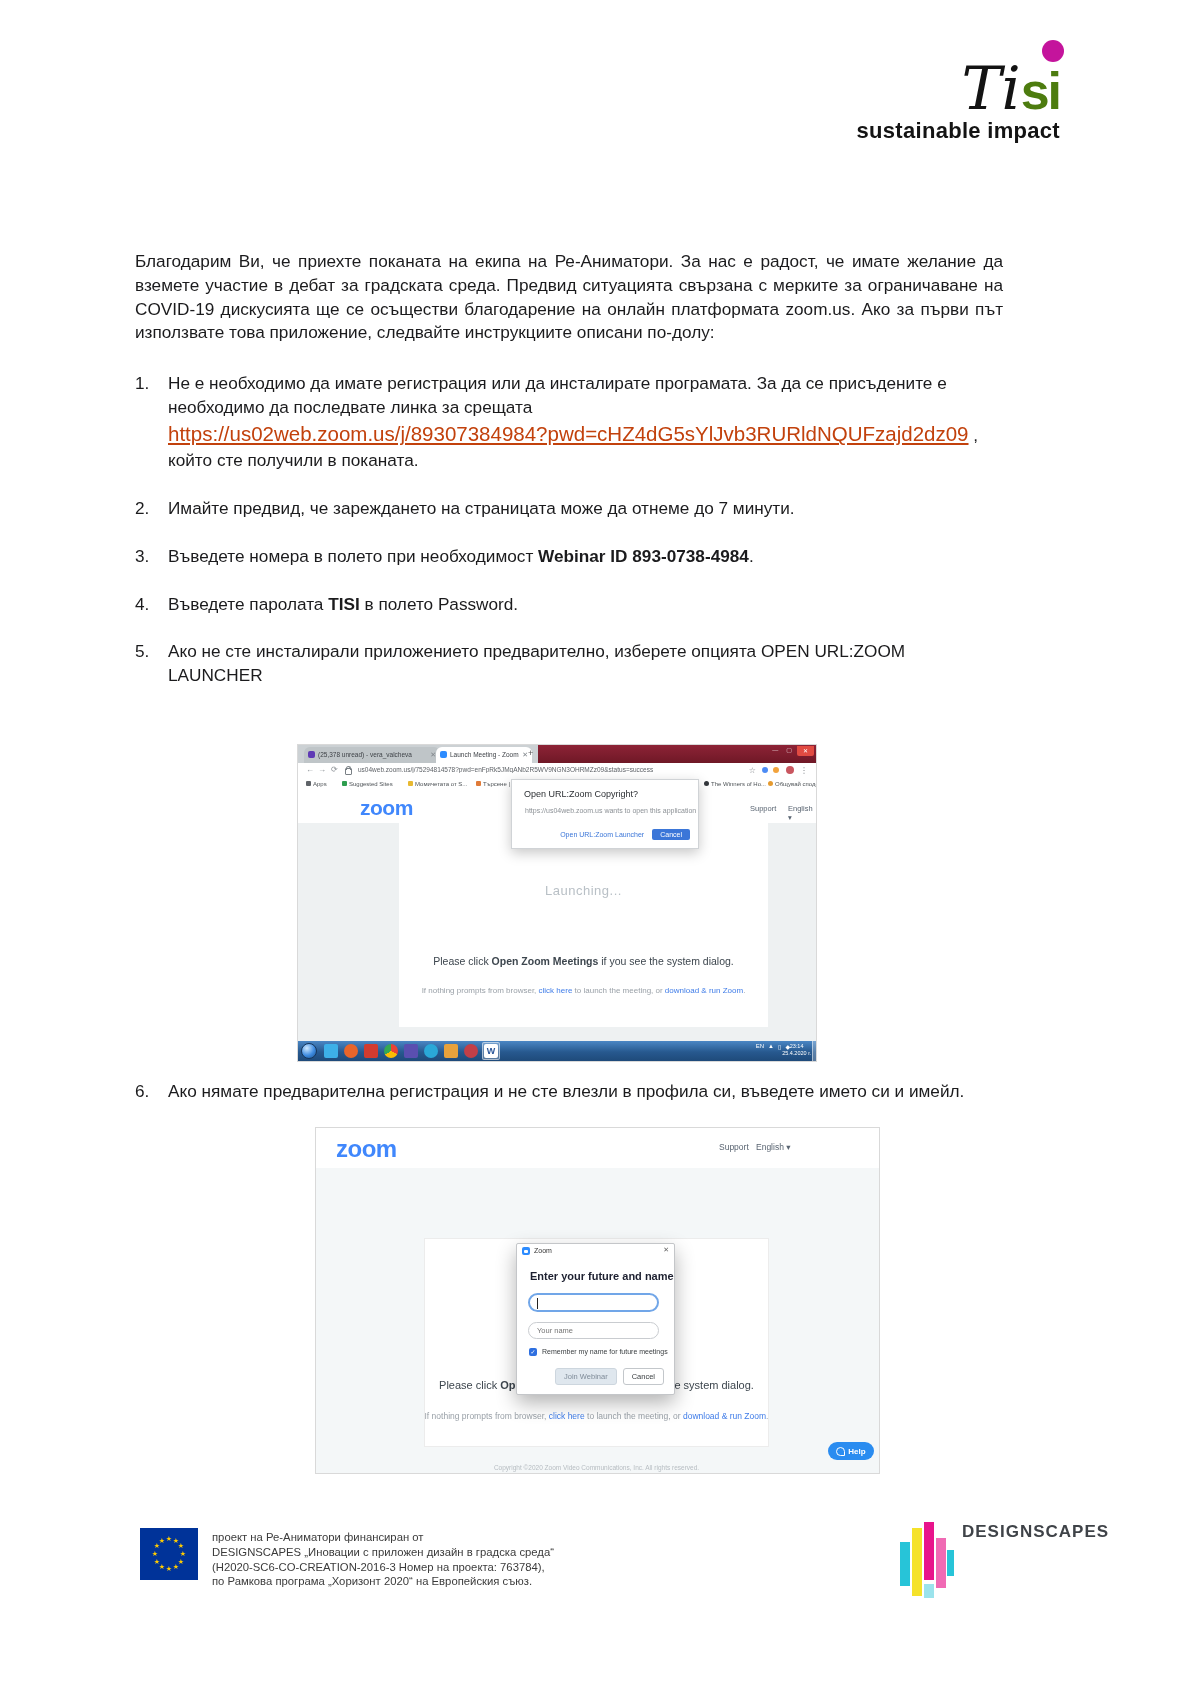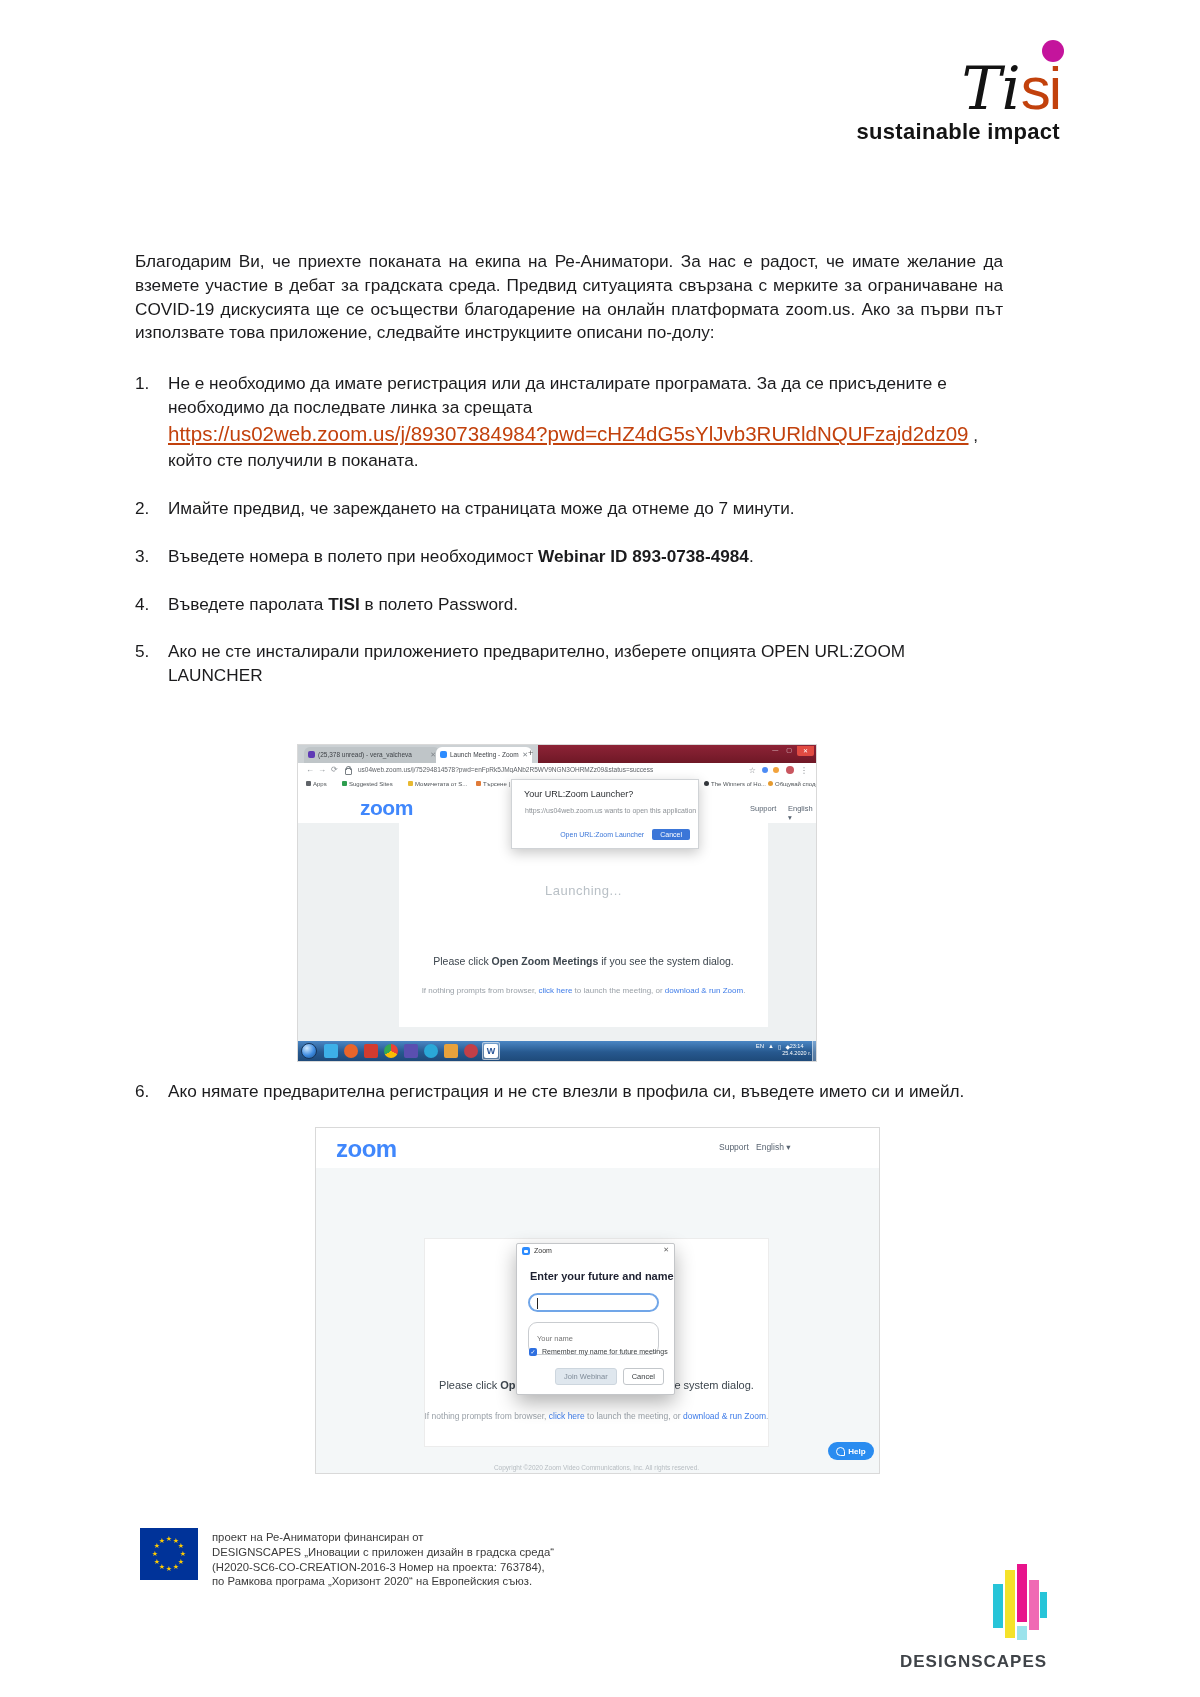--- a/index.html
+++ b/index.html
@@ -9,21 +9,21 @@
   
   .logo-left{position:absolute;left:135px;top:68px;width:300px;}
   .logo-left svg{display:block;margin-left:8px;}
   .found-script{font-family:"DejaVu Serif",serif;font-style:italic;font-weight:bold;
                 font-size:21px;color:#141414;margin-top:6px;letter-spacing:.5px;}
   .found-name{font-weight:bold;font-size:25px;color:#141414;letter-spacing:.5px;margin-top:-1px;}
 
   .logo-right{position:absolute;right:140px;top:58px;text-align:right;width:420px;}
   .tisi-line{position:relative;display:inline-block;line-height:1;}
   .tisi-ti{font-family:"DejaVu Serif",serif;font-style:italic;font-size:60px;color:#131313;}
-  .tisi-si{font-weight:normal;font-size:60px;color:#c2410c;letter-spacing:-2px;}
+  .tisi-si{font-weight:bold;font-size:52px;color:#4d7c0f;letter-spacing:-2px;}
   .tisi-dot{position:absolute;top:-18px;right:-4px;width:22px;height:22px;border-radius:50%;background:#c4149c;}
   .tisi-tag1{font-family:"DejaVu Serif",serif;font-style:italic;font-size:19px;color:#141414;margin-top:6px;}
   .tisi-tag2{font-weight:bold;font-size:22px;color:#141414;margin-top:0;letter-spacing:.3px;}
 
   
   .intro{position:absolute;left:135px;top:233px;width:868px;font-size:17.2px;
          line-height:23.7px;text-align:justify;}
   .list{position:absolute;left:135px;top:372px;width:868px;}
   .item{position:relative;padding-left:33px;font-size:17.2px;line-height:23.7px;margin-bottom:24px;}
   .item .num{position:absolute;left:0;top:0;}
@@ -104,39 +104,39 @@
              border:1px solid #c4c6c9;border-radius:2px;box-shadow:0 8px 20px rgba(0,0,0,.3);z-index:6;}
   .s2-ttl{position:absolute;left:0;top:0;width:100%;height:14px;}
   .s2-appic{position:absolute;left:5px;top:3px;width:8px;height:8px;background:#2d8cff;border-radius:2px;}
   .s2-appic:after{content:"";position:absolute;left:2px;top:3px;width:4px;height:2.5px;background:#fff;border-radius:1px;}
   .s2-appname{position:absolute;left:17px;top:3px;font-size:7px;color:#333;}
   .s2-close{position:absolute;right:5px;top:2px;font-size:7px;color:#666;}
   .s2-heading{position:absolute;left:13px;top:26px;font-size:11px;font-weight:bold;color:#1d2030;}
   .s2-email{position:absolute;left:11px;top:49px;width:131px;height:19px;border:2px solid #71a6e8;
             border-radius:10px;background:#fff;box-sizing:border-box;}
   .caret{position:absolute;left:7px;top:3px;width:1px;height:11px;background:#222;}
-  .s2-name{position:absolute;left:11px;top:78px;width:131px;height:33px;border:1px solid #c9ccd0;
+  .s2-name{position:absolute;left:11px;top:78px;width:131px;height:17px;border:1px solid #c9ccd0;
            border-radius:9px;background:#fff;box-sizing:border-box;font-size:7.5px;color:#9aa0a6;
            padding:0 0 0 8px;font-family:"Liberation Sans",sans-serif;outline:none;}
   .s2-chk{position:absolute;left:12px;top:104px;width:8px;height:8px;background:#2e6fe0;border-radius:2px;
           color:#fff;font-size:6px;line-height:8px;text-align:center;}
   .s2-chklbl{position:absolute;left:25px;top:104px;font-size:7px;color:#3c4043;}
   .s2-btns{position:absolute;right:10px;bottom:9px;display:flex;gap:6px;}
   .s2-join{font-size:7.5px;color:#7f8b98;background:#dfe7ee;border:1px solid #cdd6de;border-radius:3px;padding:3px 8px;}
   .s2-cancel{font-size:7.5px;color:#3c4043;background:#fff;border:1px solid #c3c7cb;border-radius:3px;padding:3px 8px;}
   .s2-help{position:absolute;left:512px;top:314px;width:46px;height:18px;background:#2a8cf0;border-radius:9px;
            color:#fff;display:flex;align-items:center;justify-content:center;gap:3px;
            font-size:8px;font-weight:bold;z-index:7;}
   .bub{width:7px;height:7px;border:1.2px solid #fff;border-radius:50% 50% 50% 0;transform:rotate(-90deg);}
 
   
   .footer-left{position:absolute;left:140px;top:1528px;display:flex;gap:14px;}
   .eu-flag{width:58px;height:52px;background:#003399;flex:0 0 auto;}
   .footer-text{font-size:11.3px;line-height:14.8px;color:#3b3b3b;padding-top:2px;}
-  .ds-logo{position:absolute;left:900px;top:1564px;display:flex;align-items:flex-end;gap:8px;flex-direction:column;}
+  .ds-logo{position:absolute;left:900px;top:1522px;display:flex;align-items:flex-start;gap:8px;}
   .ds-name{font-weight:bold;font-size:17px;color:#3f4348;letter-spacing:1px;}
 </style>
 </head>
 <body>
 
 <div class="page">
 
 
   <div class="logo-right">
     <span class="tisi-line">
@@ -233,21 +233,21 @@
           <div class="s1-sys">
             <span>Please click </span><span class="b">Open Zoom Meetings</span><span> if you see the system dialog.</span>
           </div>
           <div class="s1-prompt">
             <span>If nothing prompts from browser, </span><span class="zlink">click here</span><span> to launch the meeting, or </span><span class="zlink">download &amp; run Zoom</span><span>.</span>
           </div>
         </div>
       </div>
 
       <div class="s1-dialog">
-        <div class="s1-dlg-title">Your URL:Zoom Launcher?</div>
+        <div class="s1-dlg-title">Open URL:Zoom Copyright?</div>
         <div class="s1-dlg-body">https://us04web.zoom.us wants to open this application</div>
         <div class="s1-dlg-btns">
           <span class="s1-open">Open URL:Zoom Launcher</span>
           <span class="s1-cancel">Cancel</span>
         </div>
       </div>
 
       <div class="s1-taskbar">
         <span class="orb"></span>
         <span class="tb-ic" style="left:26px;background:#3db0e8"></span>

